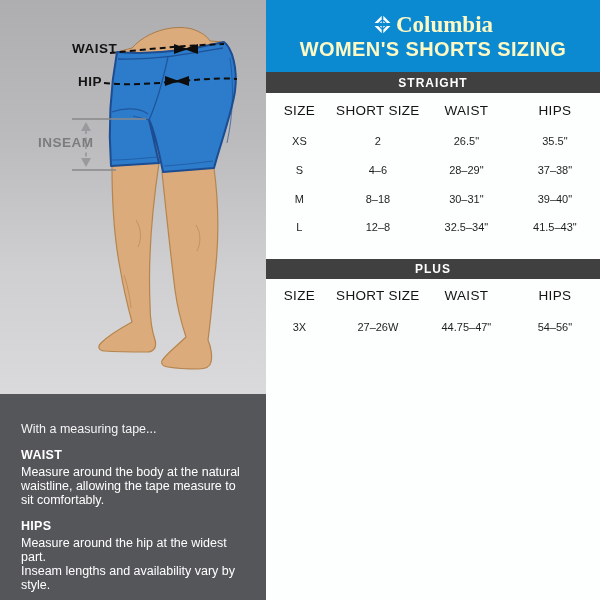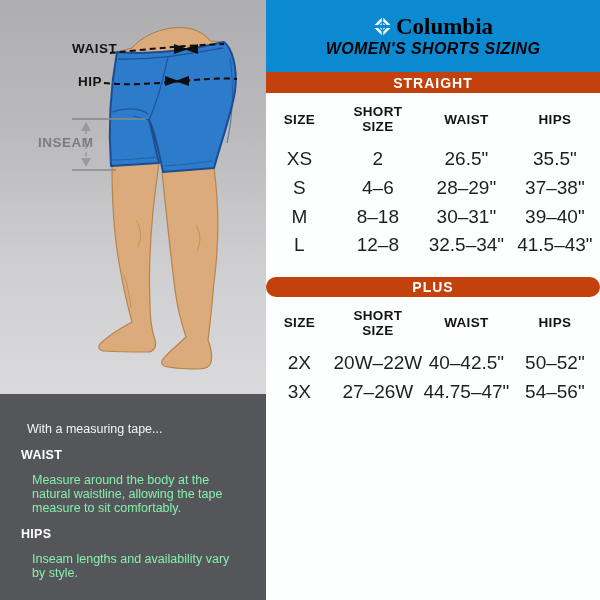--- a/index.html
+++ b/index.html
@@ -14,47 +14,47 @@
     position:relative;width:266px;height:394px;
     background:linear-gradient(180deg,#aeaeb0 0%,#bbbbbd 35%,#cfcfd1 68%,#dadadc 100%);
   }
   .illustration-panel svg{display:block;}
   .diagram-label{font-weight:bold;letter-spacing:.5px;}
   .instructions-panel{
     width:266px;height:206px;box-sizing:border-box;
     background:#55565a;color:#f2f2f3;
     padding:29px 20px 0 21px;
   }
-  .guide-intro{font-size:12.5px;line-height:13px;margin:0 6px 8px;color:#f4f4f4;}
+  .guide-intro{font-size:12.5px;line-height:13px;margin:0 0 8px;color:#f4f4f4;}
   .guide-heading{font-size:12.5px;font-weight:bold;letter-spacing:.3px;margin:12px 0 3px;color:#ffffff;}
-  .guide-text{font-size:12.5px;line-height:14px;margin:11px;max-width:220px;color:#86efac;}
+  .guide-text{font-size:12.5px;line-height:14px;margin:0;max-width:220px;color:#ffffff;}
   
   .right-col{width:334px;height:600px;background:#fdfefe;display:flex;flex-direction:column;}
   .brand-header{
-    height:72px;background:#0b8ad2;color:#000000;
+    height:72px;background:#0b8ad2;color:#fef9c3;
     display:flex;flex-direction:column;align-items:center;justify-content:center;gap:3px;
   }
   .logo-row{display:flex;align-items:center;gap:4px;}
   .logo-gem{width:19px;height:19px;}
   .logo-word{font-family:"Liberation Serif",serif;font-weight:bold;font-size:23px;line-height:1;}
-  .brand-title{font-size:16px;font-weight:bold;letter-spacing:.4px;line-height:1;font-style:italic;}
+  .brand-title{font-size:20px;font-weight:bold;letter-spacing:.4px;line-height:1;}
   .section-bar{
-    height:21px;background:#c2410c;color:#fff;
+    height:21px;background:#404040;color:#fff;
     display:flex;align-items:center;justify-content:center;
-    font-size:14px;font-weight:bold;letter-spacing:1px;
-  }
-  .section-bar.plus-bar{height:20px;border-radius:10px;}
+    font-size:12px;font-weight:bold;letter-spacing:1px;
+  }
+  .section-bar.plus-bar{height:20px;}
   table.size-table{width:100%;border-collapse:collapse;table-layout:fixed;}
   table.size-table.straight{margin-bottom:17px;}
   .size-table th{
-    height:34px;font-size:13.5px;font-weight:bold;color:#141414;
-    letter-spacing:.3px;text-align:center;vertical-align:middle;padding:9px;
+    height:34px;font-size:13.5px;font-weight:normal;color:#141414;
+    letter-spacing:.3px;text-align:center;vertical-align:middle;padding:0;
   }
   .size-table td{
-    height:28.7px;font-size:19px;color:#1f1f1f;
+    height:28.7px;font-size:11px;color:#1f1f1f;
     text-align:center;vertical-align:middle;padding:0;
   }
 </style>
 </head>
 <body>
 
 <div class="left-col">
 
   <div class="illustration-panel">
     <svg width="266" height="394" viewBox="0 0 266 394">
@@ -119,20 +119,21 @@
 
   <div class="instructions-panel">
     <p class="guide-intro">With a measuring tape...</p>
 
     <div>
       <p class="guide-heading">WAIST</p>
       <p class="guide-text">Measure around the body at the natural waistline, allowing the tape measure to sit comfortably.</p>
     </div>
     <div>
       <p class="guide-heading">HIPS</p>
+      <p class="guide-text">Measure around the hip at the widest part.</p>
     </div>
     <div>
       <p class="guide-text">Inseam lengths and availability vary by style.</p>
     </div>
   </div>
 </div>
 
 <div class="right-col">
 
   <div class="brand-header">
@@ -211,26 +212,20 @@
     <thead>
       <tr>
         <th>SIZE</th>
         <th>SHORT SIZE</th>
         <th>WAIST</th>
         <th>HIPS</th>
       </tr>
     </thead>
     <tbody>
       <tr>
-        <td>2X</td>
-        <td>20W–22W</td>
-        <td>40–42.5"</td>
-        <td>50–52"</td>
-      </tr>
-      <tr>
         <td>3X</td>
         <td>27–26W</td>
         <td>44.75–47"</td>
         <td>54–56"</td>
       </tr>
     </tbody>
   </table>
 
 </div>
 

